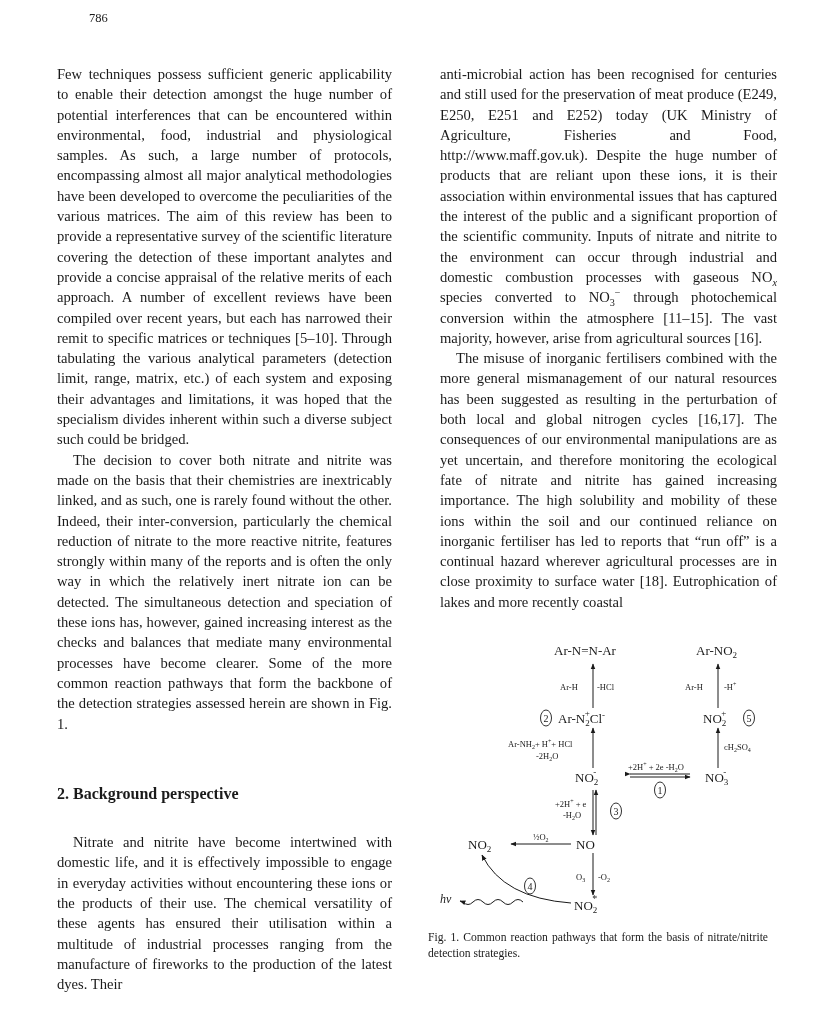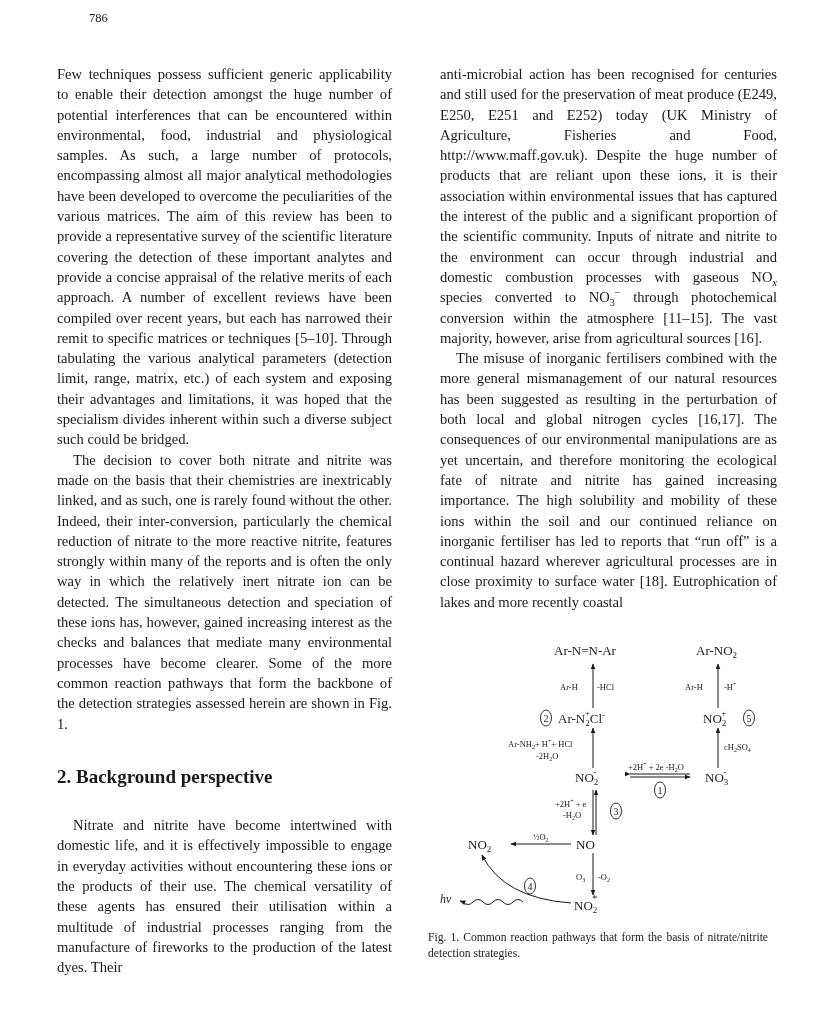--- a/index.html
+++ b/index.html
@@ -6,21 +6,21 @@
   body { width: 818px; height: 1029px; position: relative; overflow: hidden;
          font-family: "Liberation Serif", "DejaVu Serif", serif; color: #1a1a1a; }
   .header { position: absolute; top: 11px; left: 57px; width: 706px; height: 18px; font-size: 12.5px; }
   .page-num { position: absolute; left: 0; top: 0; margin-left: 32px; }
   .running-head { position: absolute; left: 0; right: 0; text-align: center; font-style: italic; }
   .col { position: absolute; font-size: 14.6px; line-height: 20.3px; text-align: justify; }
   .col-left { left: 57px; top: 64px; width: 335px; }
   .col-right { left: 428px; top: 64px; width: 337px; margin-left: 12px; }
   .col p { margin: 0; hyphens: manual; }
   .col p.indent { text-indent: 16px; }
-  .section-heading { font-weight: bold; margin: 33px 0 28px 0; font-size: 19px; }
+  .section-heading { font-weight: bold; margin: 50px 0 28px 0; font-size: 16px; }
   sub, sup { font-size: 70%; line-height: 0; }
   .figure { position: absolute; left: 428px; top: 640px; width: 340px; height: 280px; text-align: center; }
   .figure svg { width: 340px; height: 280px; }
   .figure text { font-family: "Liberation Serif", "DejaVu Serif", serif; fill: #1a1a1a; }
   .caption { position: absolute; left: 428px; top: 930px; width: 340px; font-size: 11.6px; line-height: 16px; text-align: justify; }
 </style>
 </head>
 <body>
 
 <div class="header">

